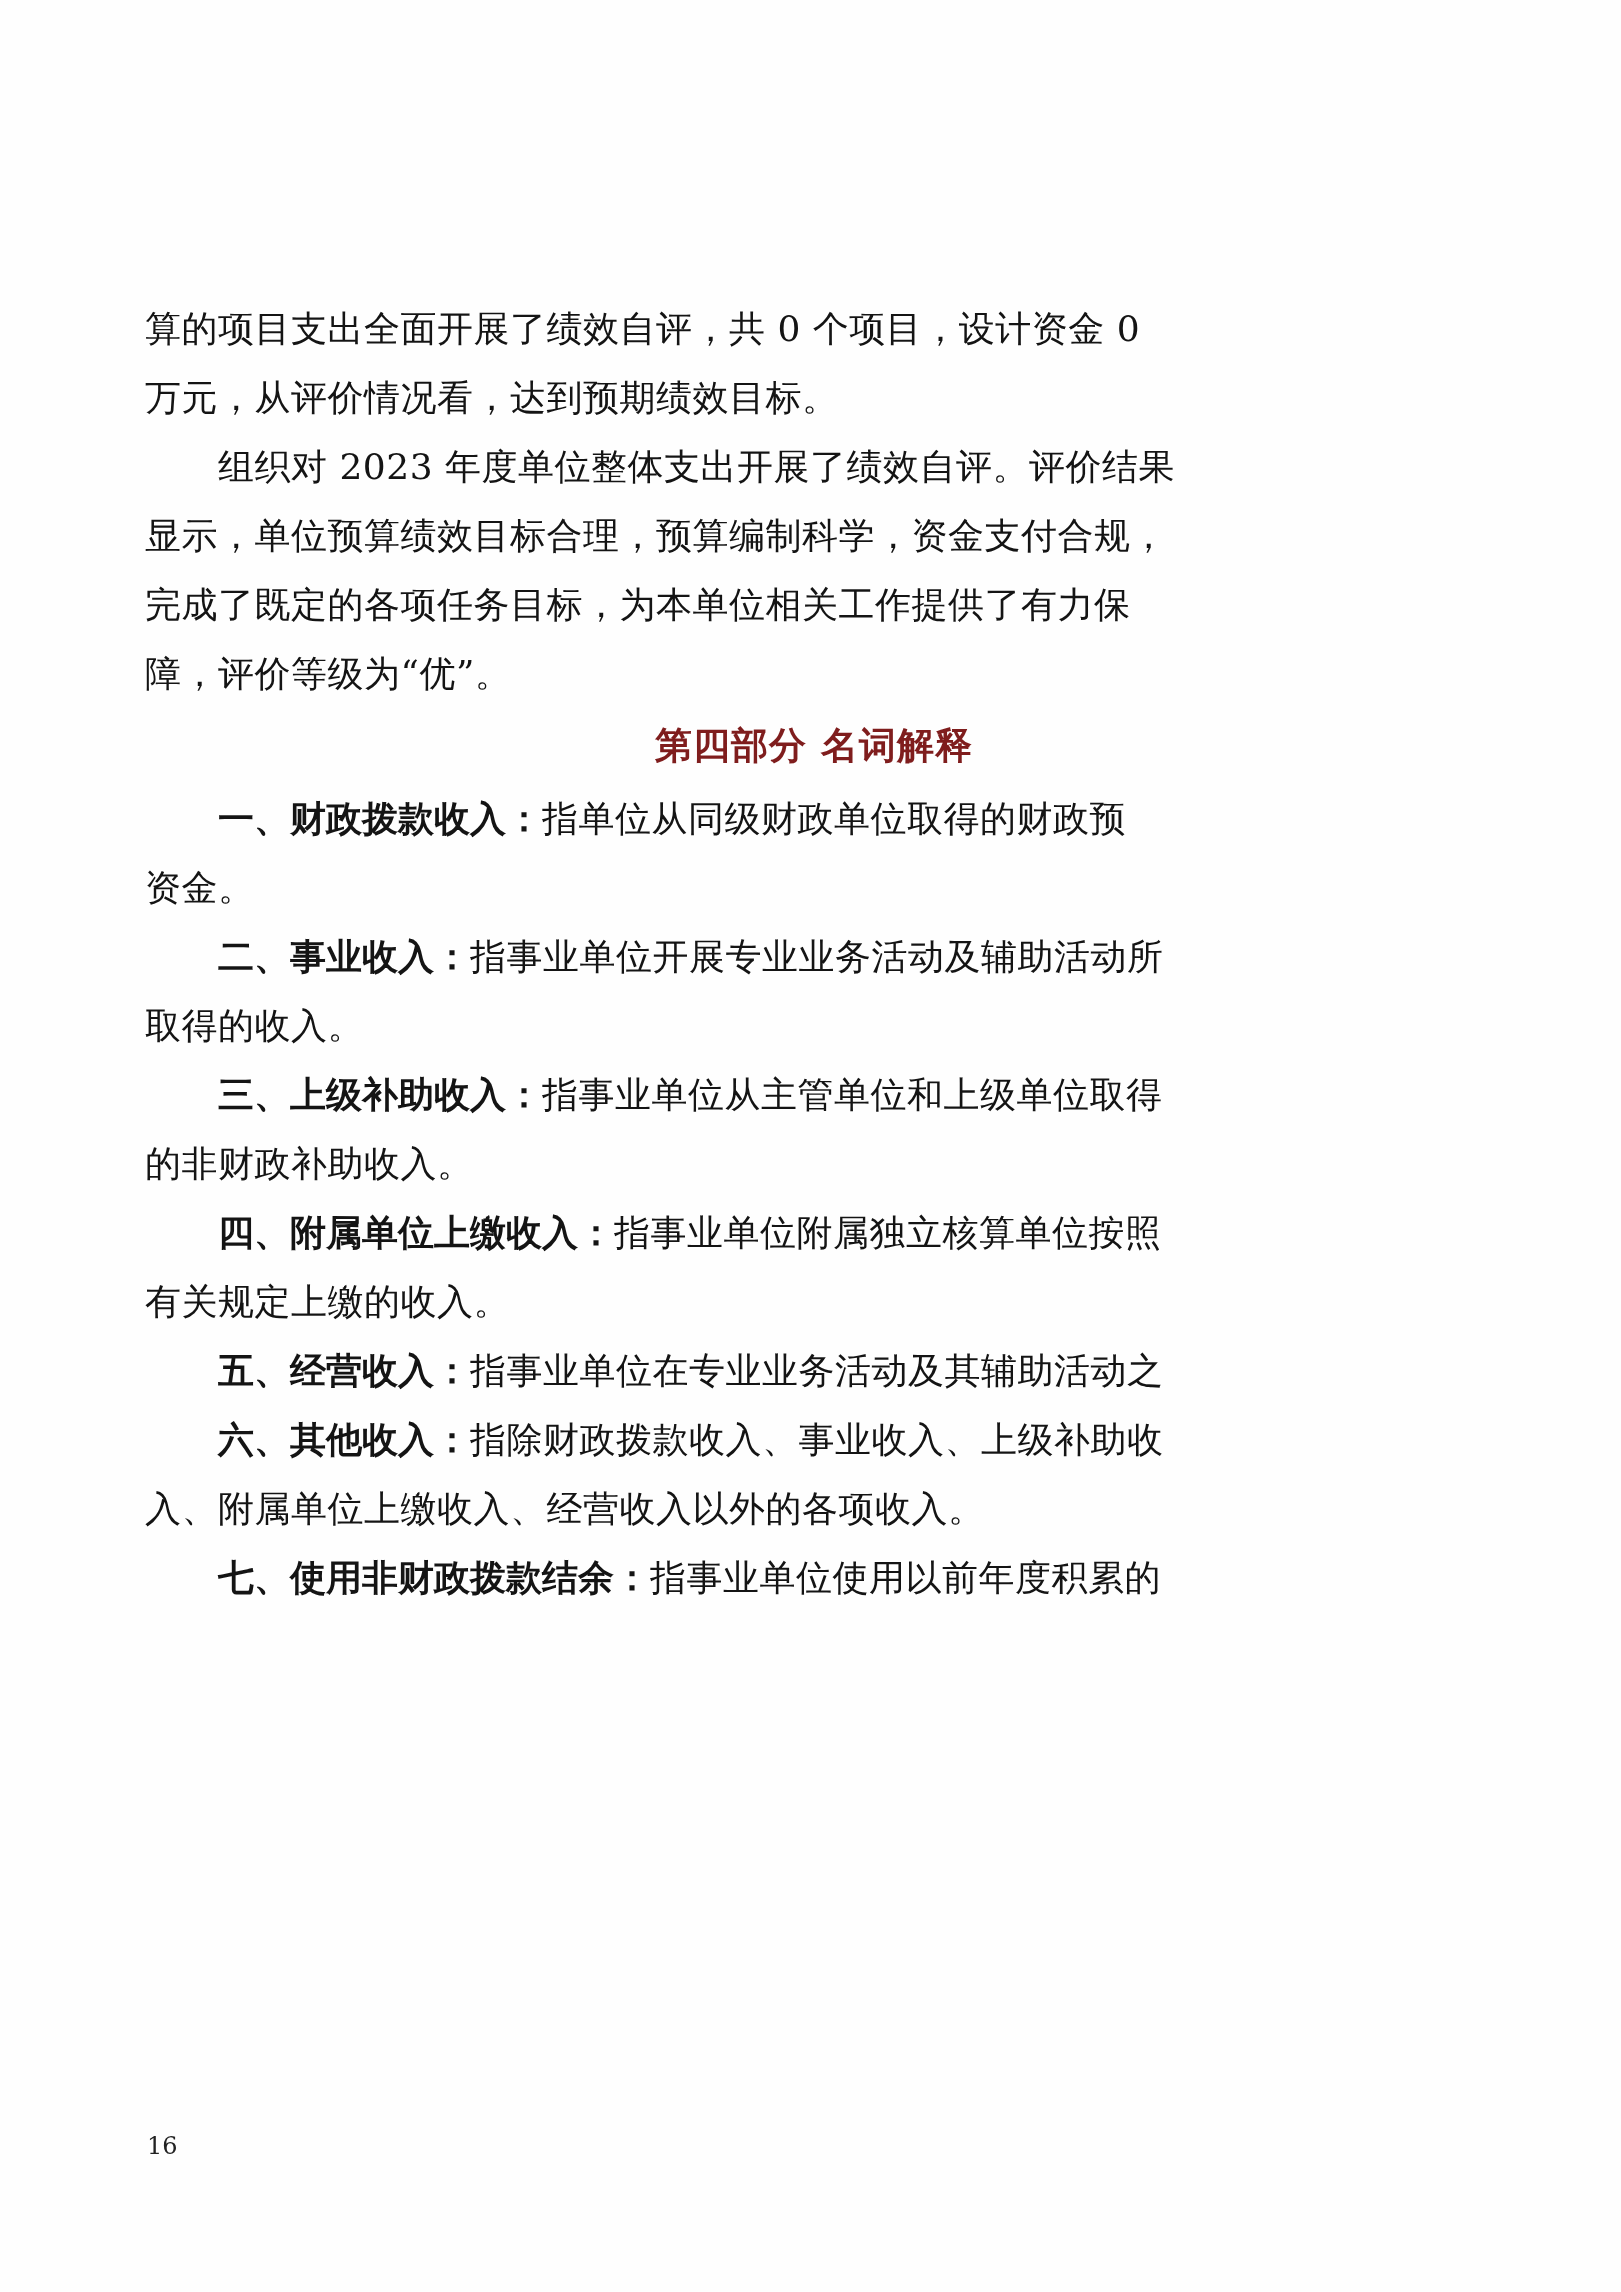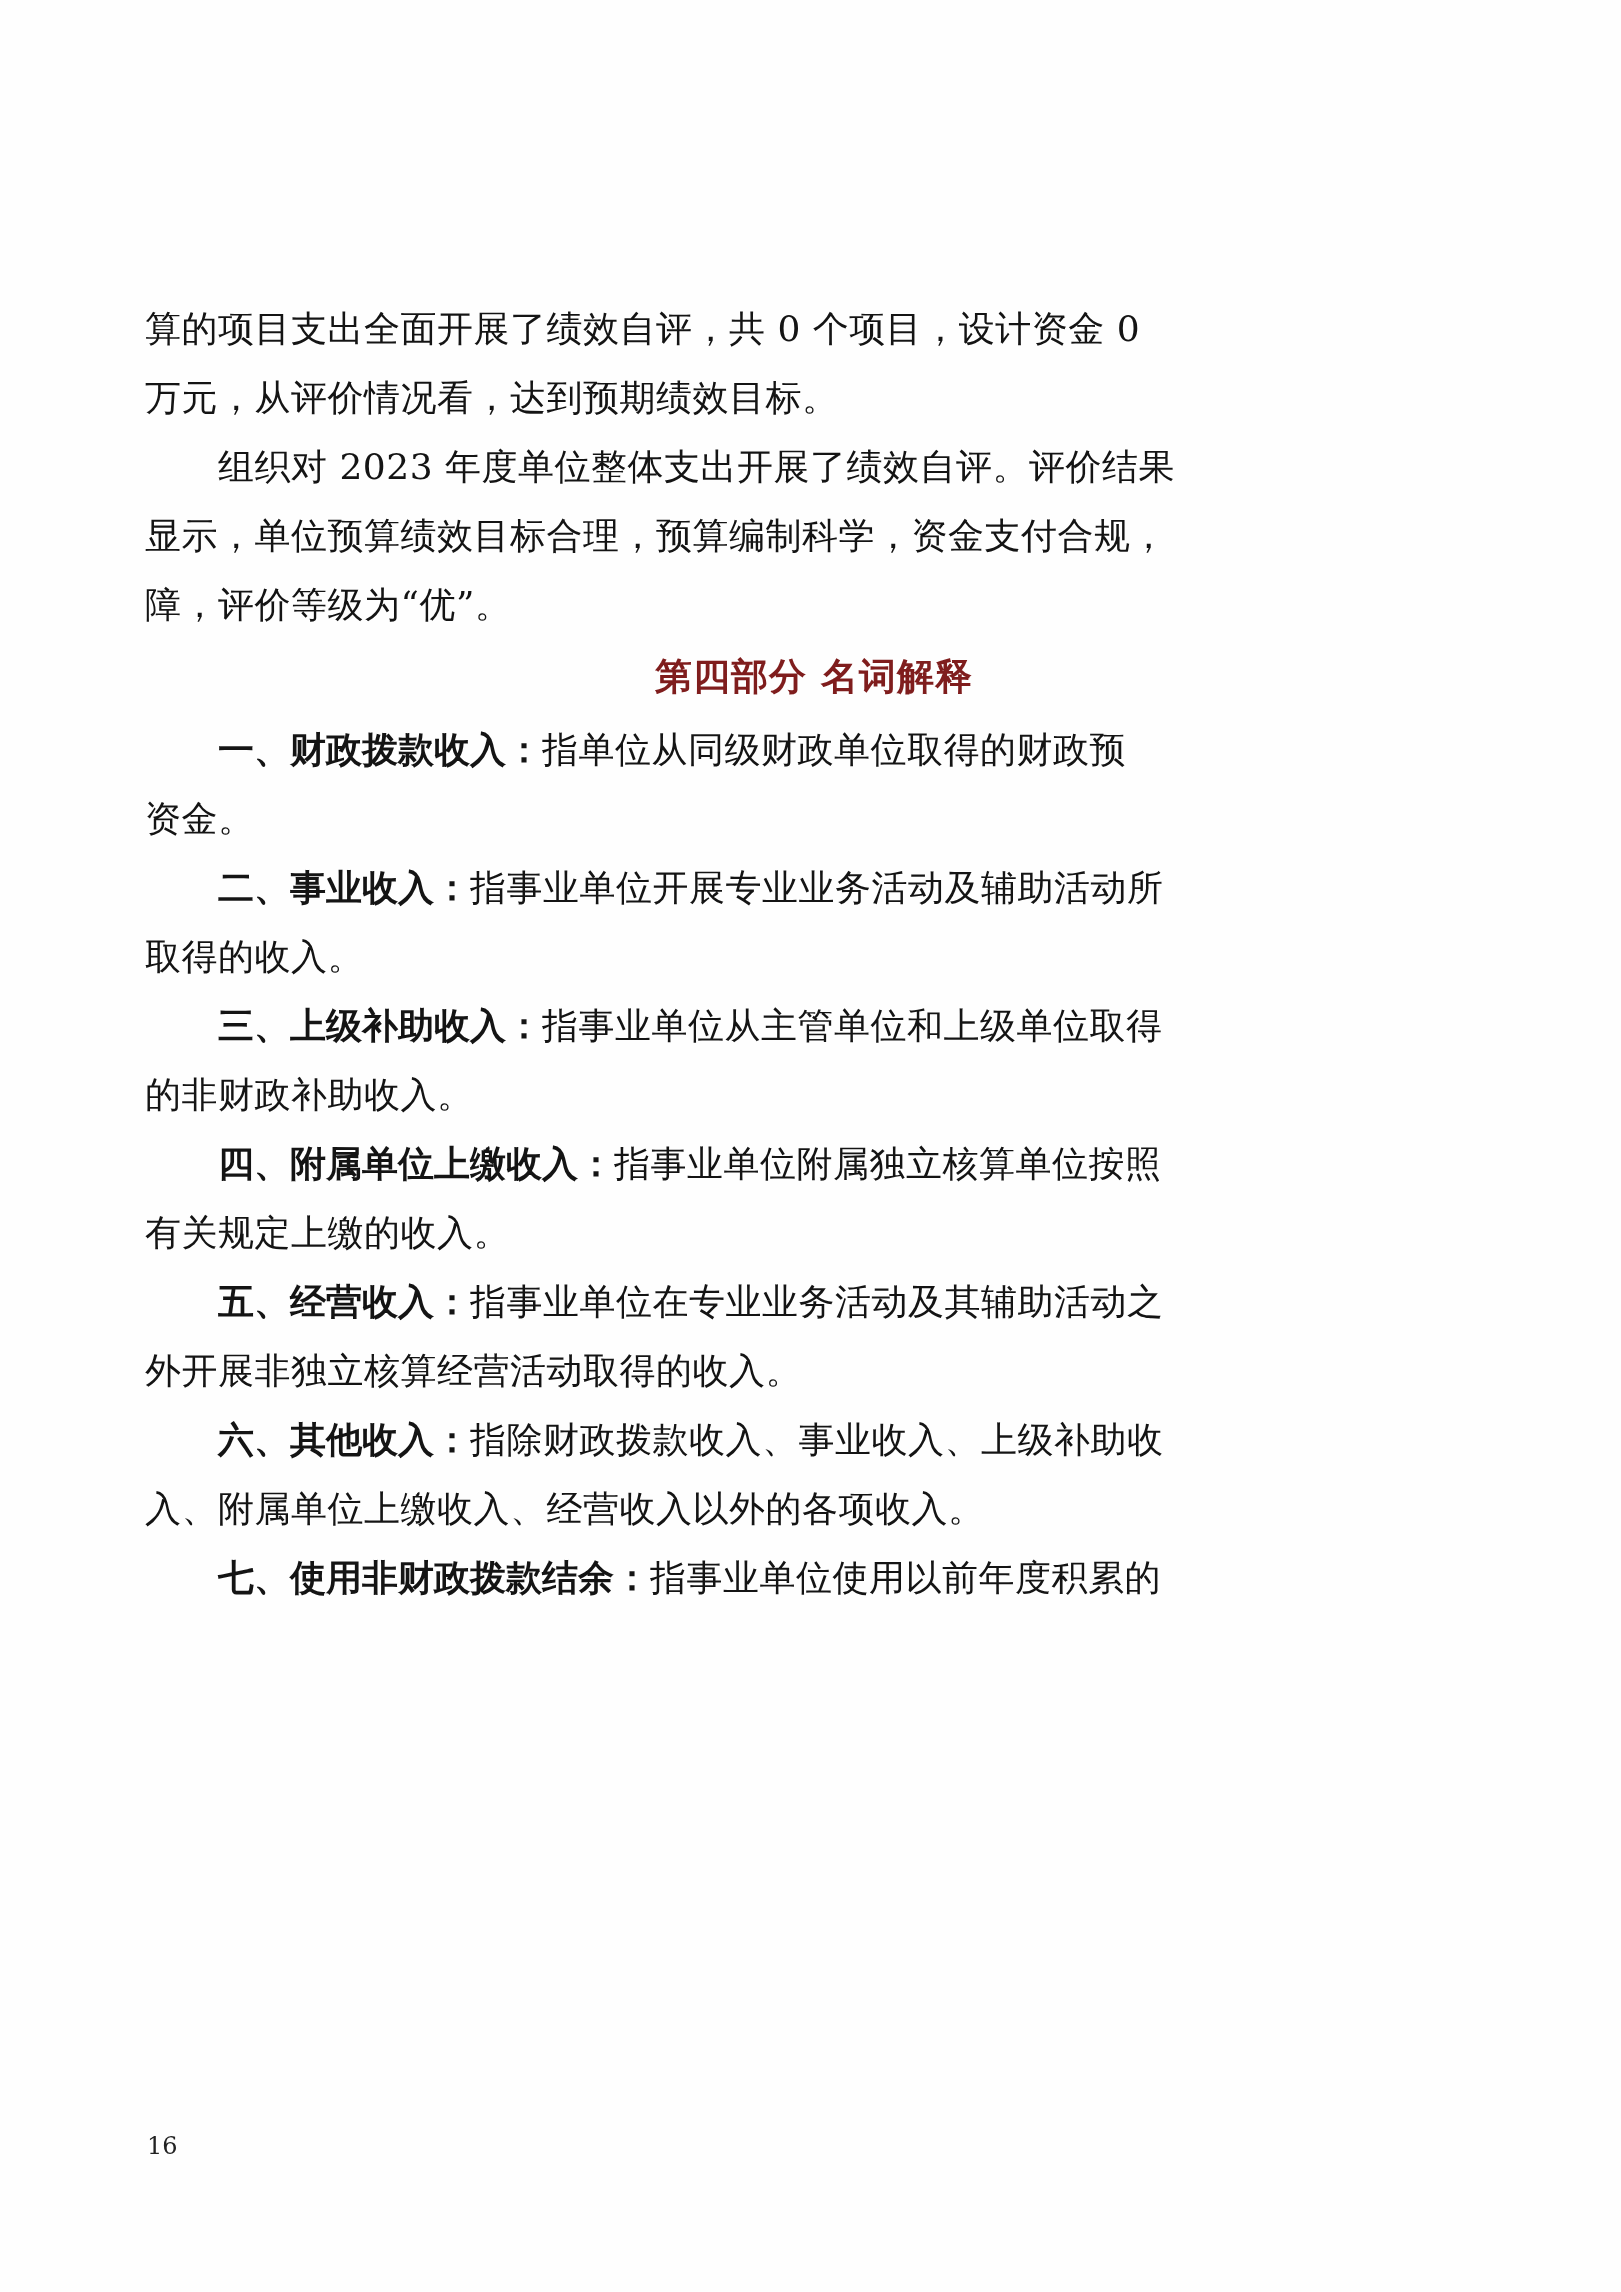--- a/index.html
+++ b/index.html
@@ -79,20 +79,21 @@
   <div class="content">
 
     <div>
       <div class="line">算的项目支出全面开展了绩效自评，共 0 个项目，设计资金 0</div>
       <div class="line">万元，从评价情况看，达到预期绩效目标。</div>
     </div>
 
     <div>
       <div class="line">　　组织对 2023 年度单位整体支出开展了绩效自评。评价结果</div>
       <div class="line">显示，单位预算绩效目标合理，预算编制科学，资金支付合规，</div>
+      <div class="line">完成了既定的各项任务目标，为本单位相关工作提供了有力保</div>
       <div class="line">障，评价等级为“优”。</div>
     </div>
 
 
     <div class="section-heading">第四部分  名词解释</div>
 
     <div>
       <div class="line"><span>　　</span><span class="bold">一、财政拨款收入：</span><span>指单位从同级财政单位取得的财政预</span></div>
       <div class="line">资金。</div>
     </div>
@@ -107,21 +108,20 @@
       <div class="line">的非财政补助收入。</div>
     </div>
 
     <div>
       <div class="line"><span>　　</span><span class="bold">四、附属单位上缴收入：</span><span>指事业单位附属独立核算单位按照</span></div>
       <div class="line">有关规定上缴的收入。</div>
     </div>
 
     <div>
       <div class="line"><span>　　</span><span class="bold">五、经营收入：</span><span>指事业单位在专业业务活动及其辅助活动之</span></div>
-      <div class="line">外开展非独立核算经营活动取得的收入。</div>
     </div>
 
     <div>
       <div class="line"><span>　　</span><span class="bold">六、其他收入：</span><span>指除财政拨款收入、事业收入、上级补助收</span></div>
       <div class="line">入、附属单位上缴收入、经营收入以外的各项收入。</div>
     </div>
 
     <div>
       <div class="line"><span>　　</span><span class="bold">七、使用非财政拨款结余：</span><span>指事业单位使用以前年度积累的</span></div>
     </div>

